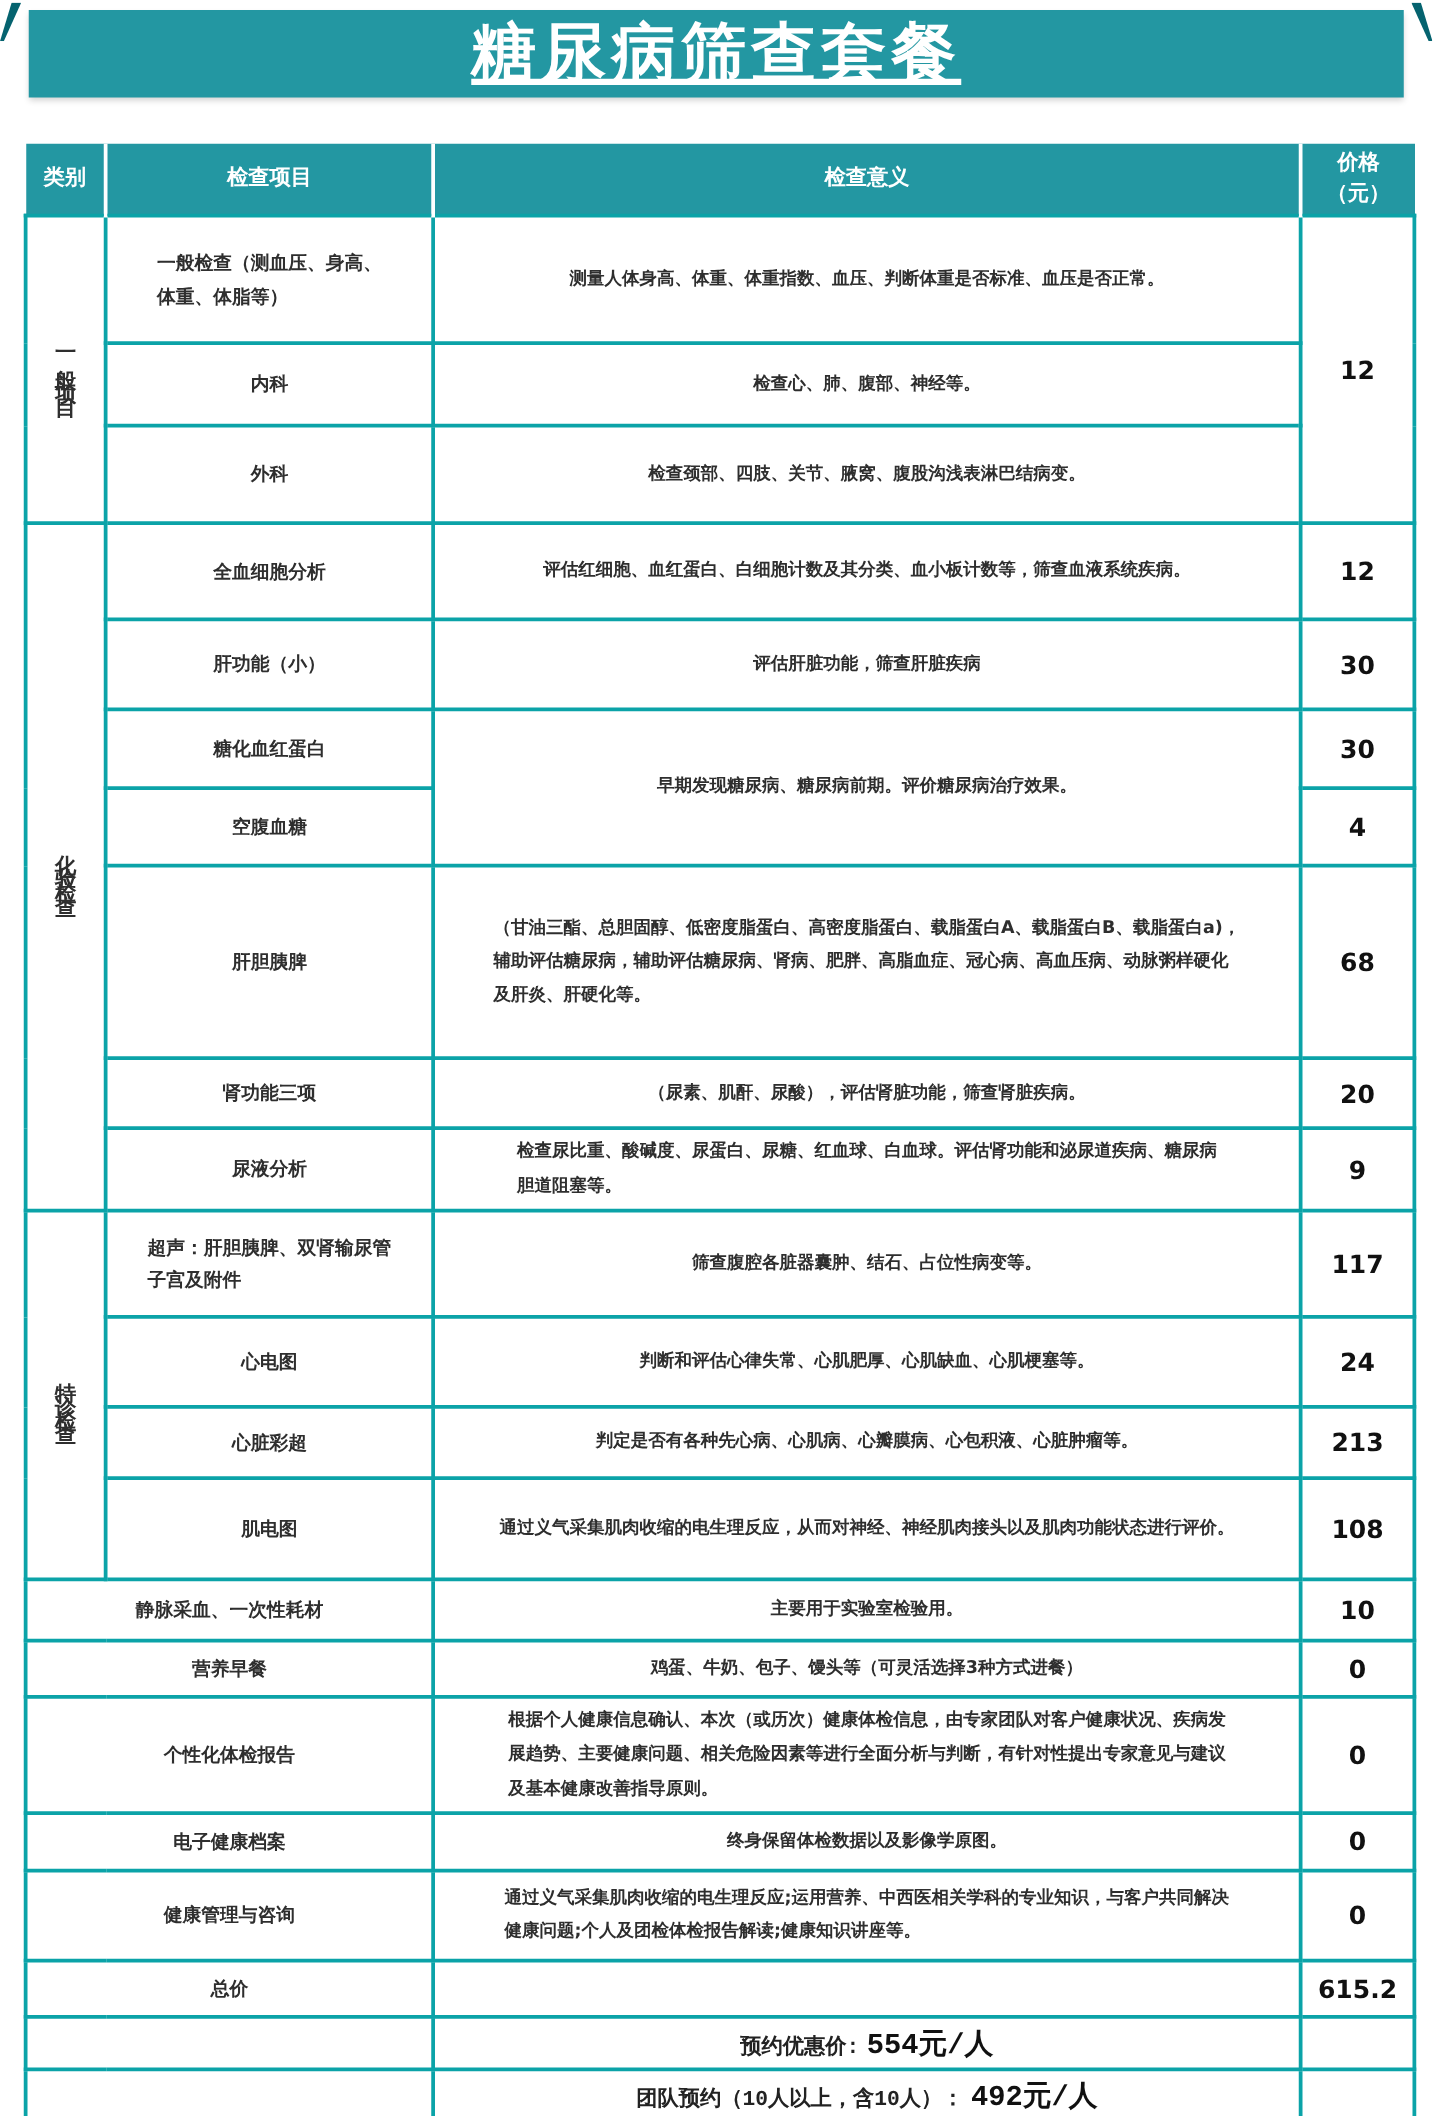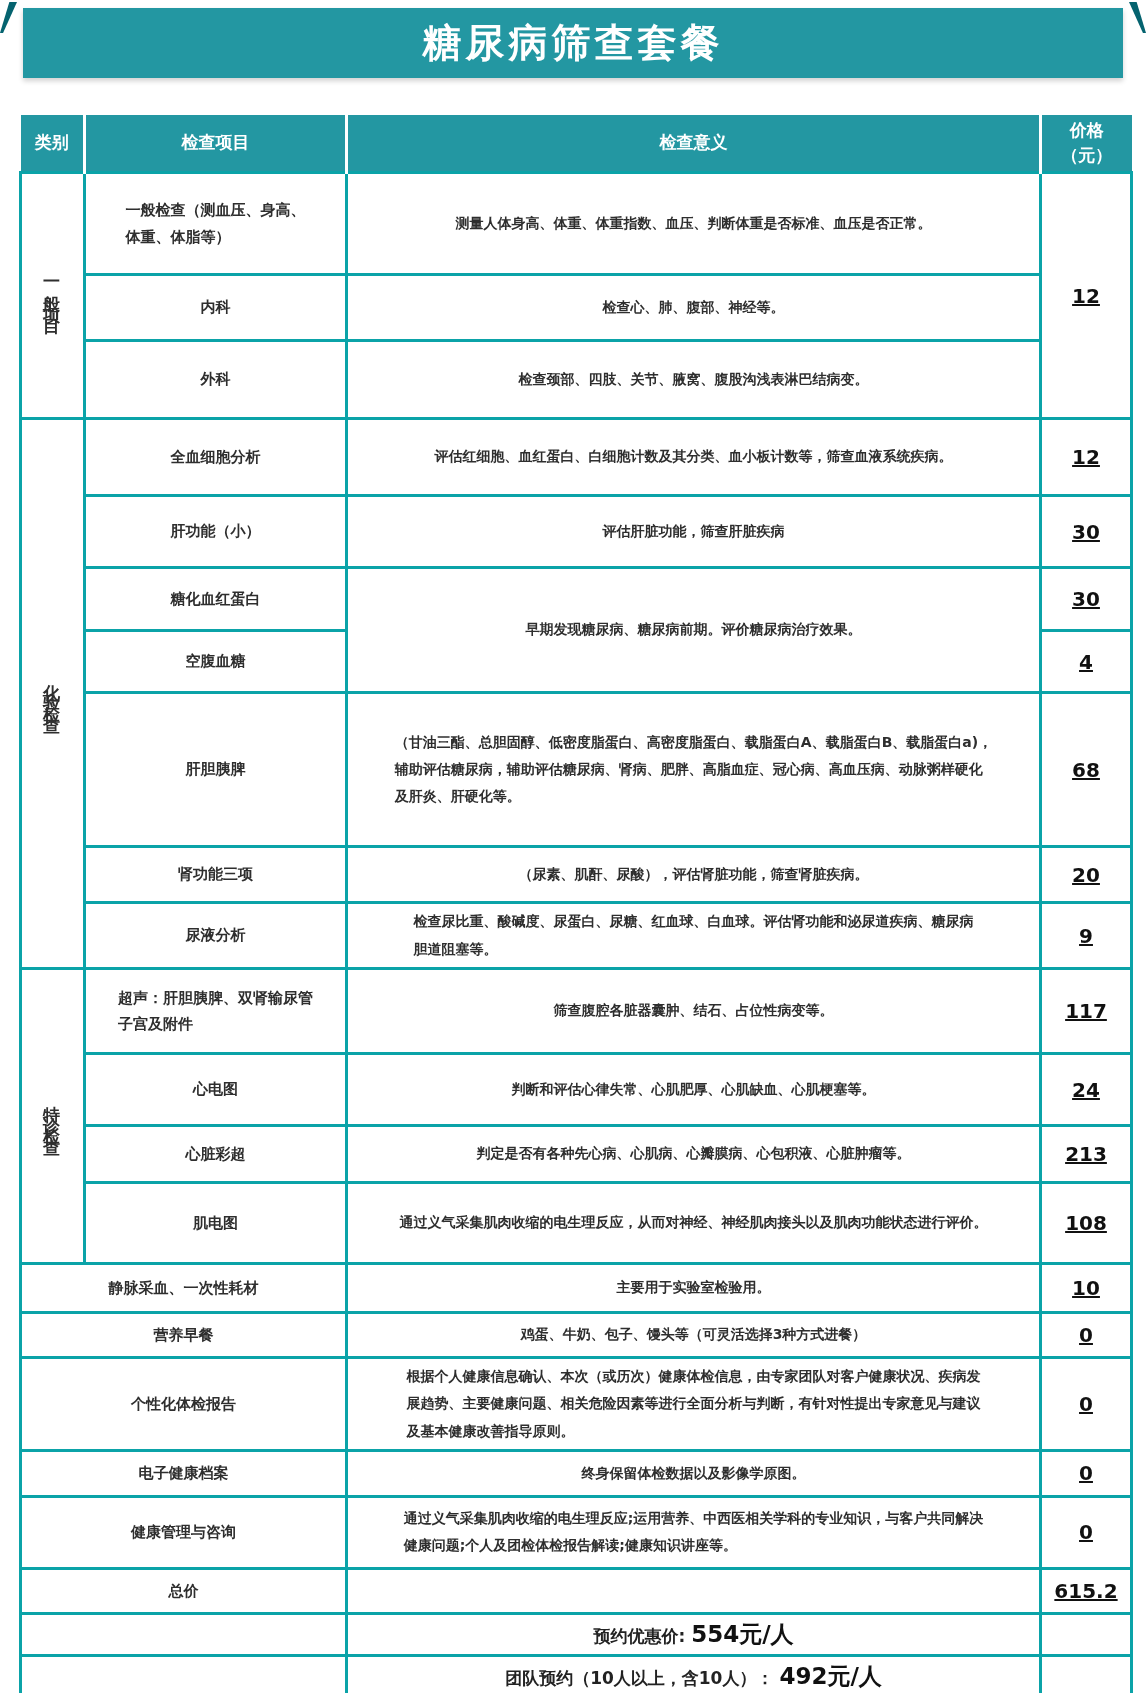--- a/index.html
+++ b/index.html
@@ -2,21 +2,21 @@
 <html><head>
 <meta charset="utf-8">
 <style>
   html,body{margin:0;padding:0;background:#fff;}
   body{width:1146px;height:1693px;position:relative;font-family:"DejaVu Sans","Liberation Sans",sans-serif;}
 
   
   .banner-band{position:absolute;left:23px;top:8px;width:1100px;height:70px;
     display:flex;align-items:center;justify-content:center;
     box-shadow:0 3px 5px rgba(0,0,0,.18);}
-  .banner-title{color:#fff;font-size:39px;font-weight:bold;letter-spacing:4px;white-space:nowrap;}
+  .banner-title{color:#fff;font-size:52px;font-weight:bold;letter-spacing:4px;white-space:nowrap;text-decoration:underline;}
   .fold{position:absolute;top:2px;width:17px;height:31px;}
   .fold-left{left:0;clip-path:polygon(55% 0,100% 0,18% 100%,0 100%);}
   .fold-right{right:0;clip-path:polygon(0 0,45% 0,100% 100%,82% 100%);}
 
   
   table.pkg{position:absolute;left:19px;top:115px;width:1111px;
     border-collapse:collapse;table-layout:fixed;}
   col.c-cat{width:64px;}col.c-item{width:262px;}col.c-mean{width:694px;}col.c-price{width:91px;}
 
   thead th{background:#2397a2;color:#fff;font-size:17px;font-weight:bold;
@@ -30,23 +30,23 @@
   td.cat{text-align:center;padding:0;}
   .vert{writing-mode:vertical-rl;text-orientation:upright;letter-spacing:11px;
     font-size:17px;color:#2e2e2e;display:inline-block;}
 
   td.item{text-align:center;font-size:15px;}
   td.item .blk{display:inline-block;text-align:left;white-space:pre-line;line-height:1.75;color:#2e2e2e;}
 
   td.meaning{text-align:center;font-size:14px;margin-left:24px;}
   td.meaning .blk{display:inline-block;text-align:left;white-space:pre-line;line-height:1.95;color:#2e2e2e;max-width:620px;}
 
-  td.price{text-align:center;font-size:20px;color:#111;font-weight:bold;padding:0;text-decoration:underline;}
-
-  td.footer-mid{text-align:center;}
+  td.price{text-align:center;font-size:20px;color:#111;font-weight:bold;padding:0;}
+
+  td.footer-mid{text-align:center;font-family:Liberation Mono, monospace;}
   .footer-label{font-size:17px;color:#222;font-weight:bold;}
   .footer-value{font-size:23px;color:#111;font-weight:bold;margin-left:6px;}
 </style>
 </head>
 <body>
 
 <div class="fold fold-left" style="background:#05636f"></div>
 <div class="fold fold-right" style="background:#05636f"></div>
 <div class="banner-band" style="background:#2397a2">
   <span class="banner-title">糖尿病筛查套餐</span>

